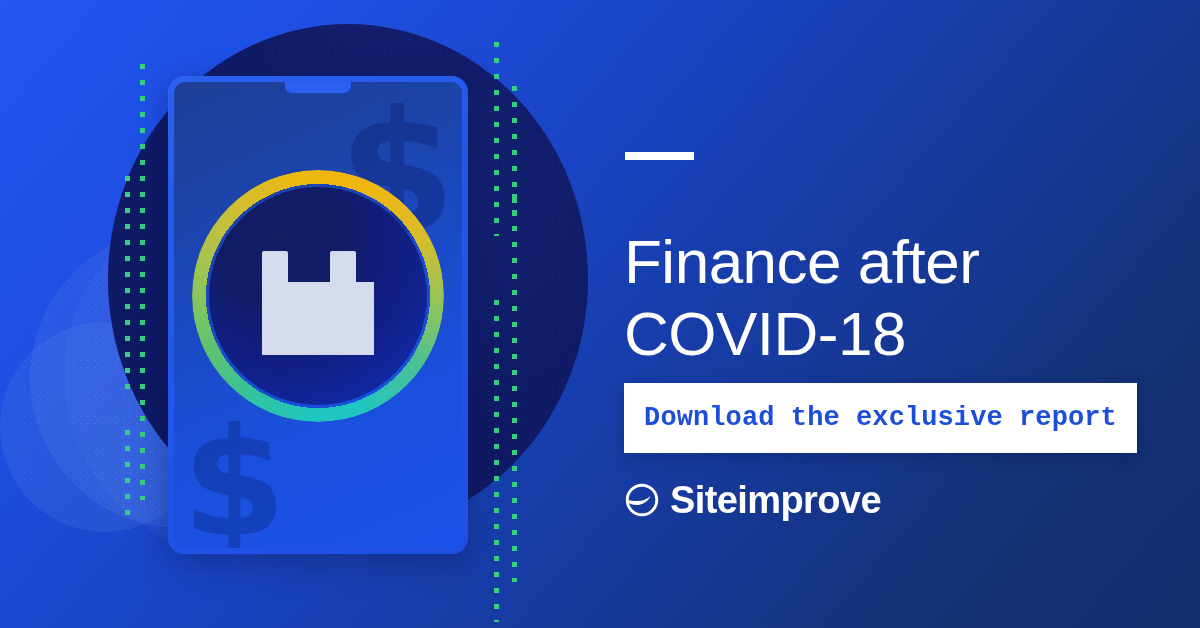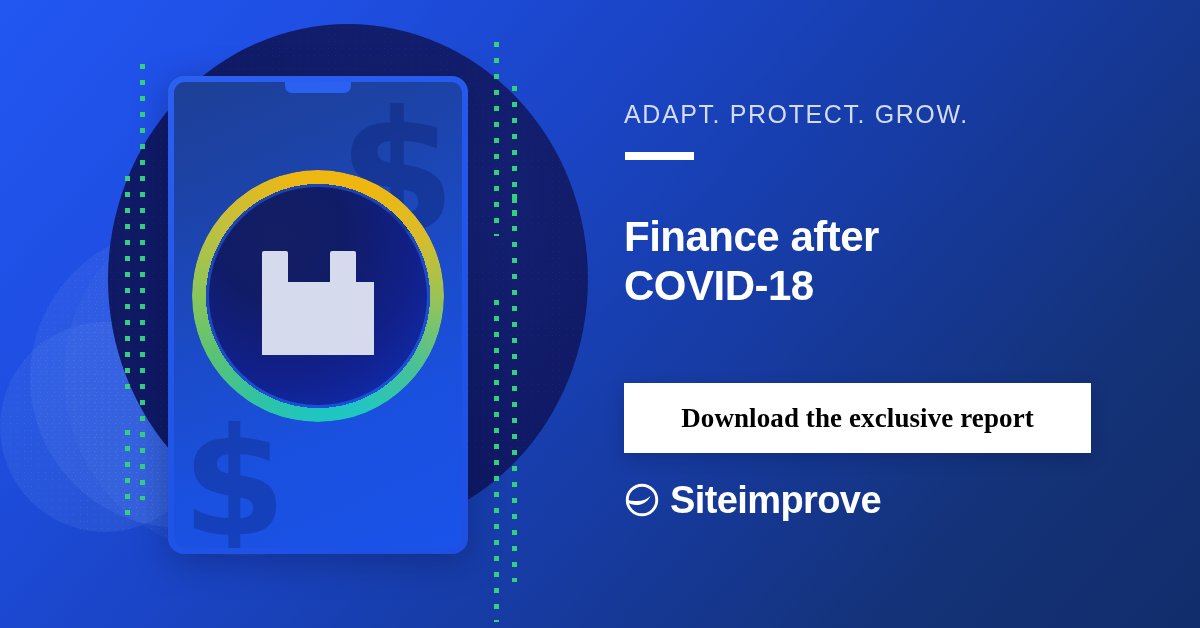--- a/index.html
+++ b/index.html
@@ -235,37 +235,37 @@
     width: 69px;
     height: 8px;
     background: #ffffff;
   }
   .headline {
     position: absolute;
     left: 0;
     top: 184px;
     width: 520px;
     color: #ffffff;
-    font-size: 42px;
+    font-size: 62px;
     line-height: 1.17;
-    font-weight: 700;
+    font-weight: 400;
     letter-spacing: -0.5px;
   }
   .headline .hl-line { display: block; }
 
   .cta {
     position: absolute;
     left: 0;
     top: 383px;
-    width: 467px;
+    width: 513px;
     height: 70px;
     background: #ffffff;
     border: none;
-    color: #000000;
-    font-family: Liberation Serif, serif;
+    color: #1d4ed8;
+    font-family: Liberation Mono, monospace;
     font-size: 27px;
     font-weight: 700;
     letter-spacing: 0.1px;
     cursor: pointer;
     box-shadow: 0 5px 16px rgba(6,14,50,0.22);
     display: flex;
     align-items: center;
     justify-content: center;
   }
 
@@ -334,21 +334,20 @@
               <div class="bar" style="height:104px;"></div>
             </div>
           </div>
         </div>
       </div>
     </div>
   </div>
 
   <div class="panel">
 
-    <div class="eyebrow">ADAPT. PROTECT. GROW.</div>
 
     <div class="rule"></div>
 
     <h1 class="headline">
       <span class="hl-line">Finance after</span>
       <span class="hl-line">COVID-18</span>
     </h1>
 
     <button class="cta">Download the exclusive report</button>
 

